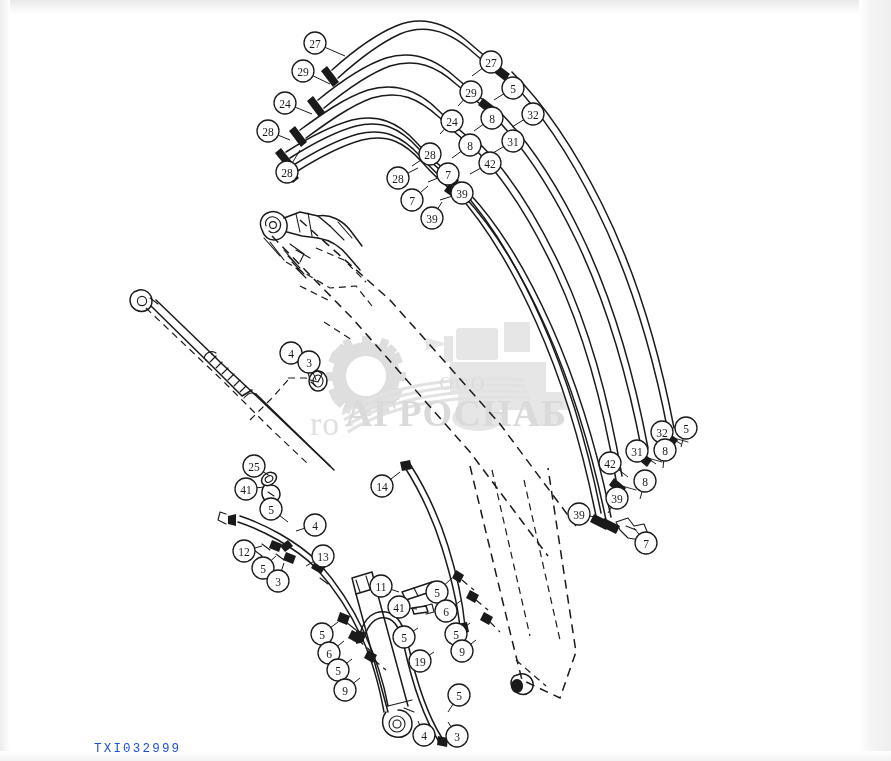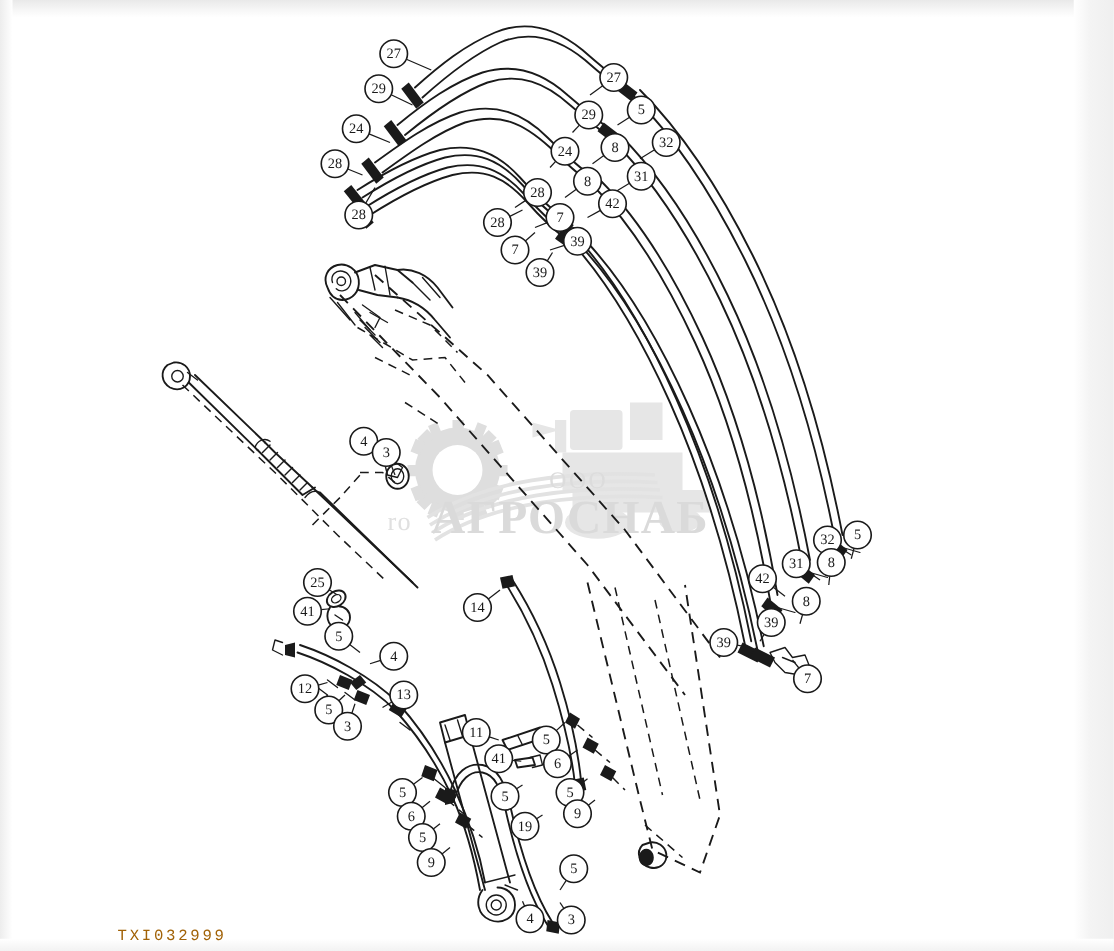--- a/index.html
+++ b/index.html
@@ -31,26 +31,26 @@
   }
   .band-bottom{
     position:absolute;left:0;bottom:0;width:891px;height:10px;
     background:linear-gradient(#ffffff,#f2f2f2);
   }
   #art{position:absolute;left:0;top:0;}
   #watermark{position:absolute;left:308px;top:318px;width:300px;height:135px;pointer-events:none;}
   #wm-ro{
     position:absolute;left:310px;top:405px;
     font-family:"Liberation Serif", serif;
-    font-size:21px;color:#e0e0e0;letter-spacing:1px;
+    font-size:34px;color:#e0e0e0;letter-spacing:1px;
   }
   #partno{
     position:absolute;left:94px;top:742px;
     font-family:"Liberation Mono", monospace;
-    font-size:12.5px;letter-spacing:2.2px;color:#a16207;
+    font-size:12.5px;letter-spacing:2.2px;color:#1d4ed8;
     white-space:nowrap;
   }
   .cal-txt{
     font-family:"Liberation Serif", serif;
     font-size:11.5px;
     fill:#1a1a1a;
     text-anchor:middle;
     dominant-baseline:central;
   }
 </style>

